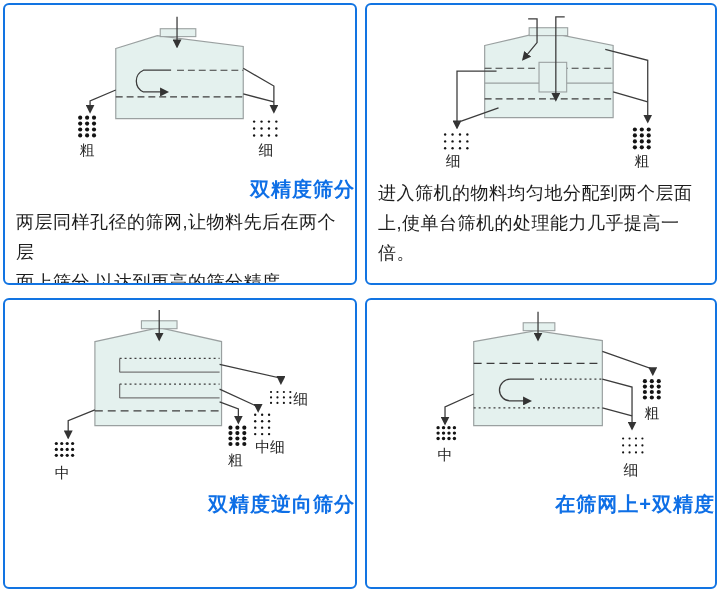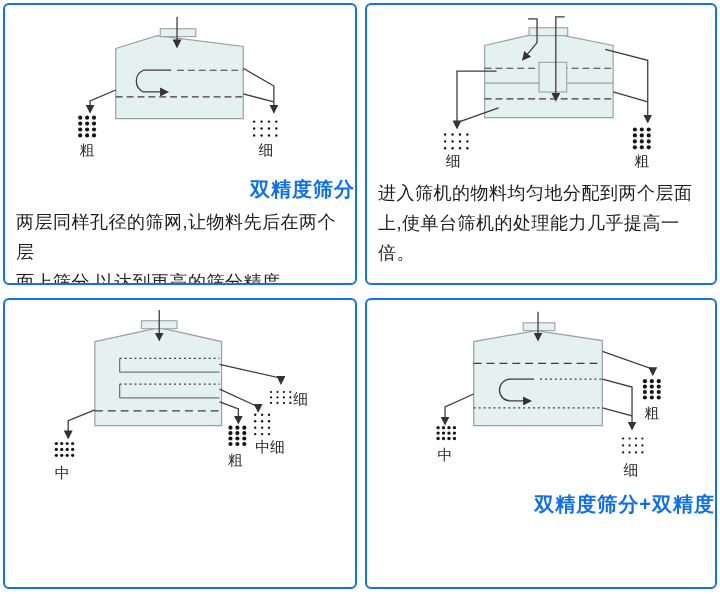--- a/index.html
+++ b/index.html
@@ -256,20 +256,21 @@
             <circle cx="11" cy="6" r="1.6"></circle>
             <circle cx="16.5" cy="6" r="1.6"></circle>
             <circle cx="0" cy="12" r="1.6"></circle>
             <circle cx="5.5" cy="12" r="1.6"></circle>
             <circle cx="11" cy="12" r="1.6"></circle>
             <circle cx="16.5" cy="12" r="1.6"></circle>
           </g>
         <text class="mk" x="56" y="180">中</text>
       </svg>
     </div>
+    <div class="ptitle">双精度逆向筛分</div>
   </div>
 
   <div class="panel">
     <div class="diagram">
       <svg viewBox="0 0 350 190" height="188">
         <defs>
           <marker id="a4" markerWidth="7" markerHeight="7" refX="5.5" refY="3.5" orient="auto">
             <path d="M0,0 L7,3.5 L0,7 Z" fill="#333"></path>
           </marker>
         </defs>
@@ -328,16 +329,16 @@
             <circle cx="11" cy="5.5" r="1.7"></circle>
             <circle cx="16.5" cy="5.5" r="1.7"></circle>
             <circle cx="0" cy="11" r="1.7"></circle>
             <circle cx="5.5" cy="11" r="1.7"></circle>
             <circle cx="11" cy="11" r="1.7"></circle>
             <circle cx="16.5" cy="11" r="1.7"></circle>
           </g>
         <text class="mk" x="78" y="162">中</text>
       </svg>
     </div>
-    <div class="ptitle">双精度筛分+双精度</div>
+    <div class="ptitle">在筛网上+双精度</div>
   </div>
 
 </div>
 
 </body></html>

